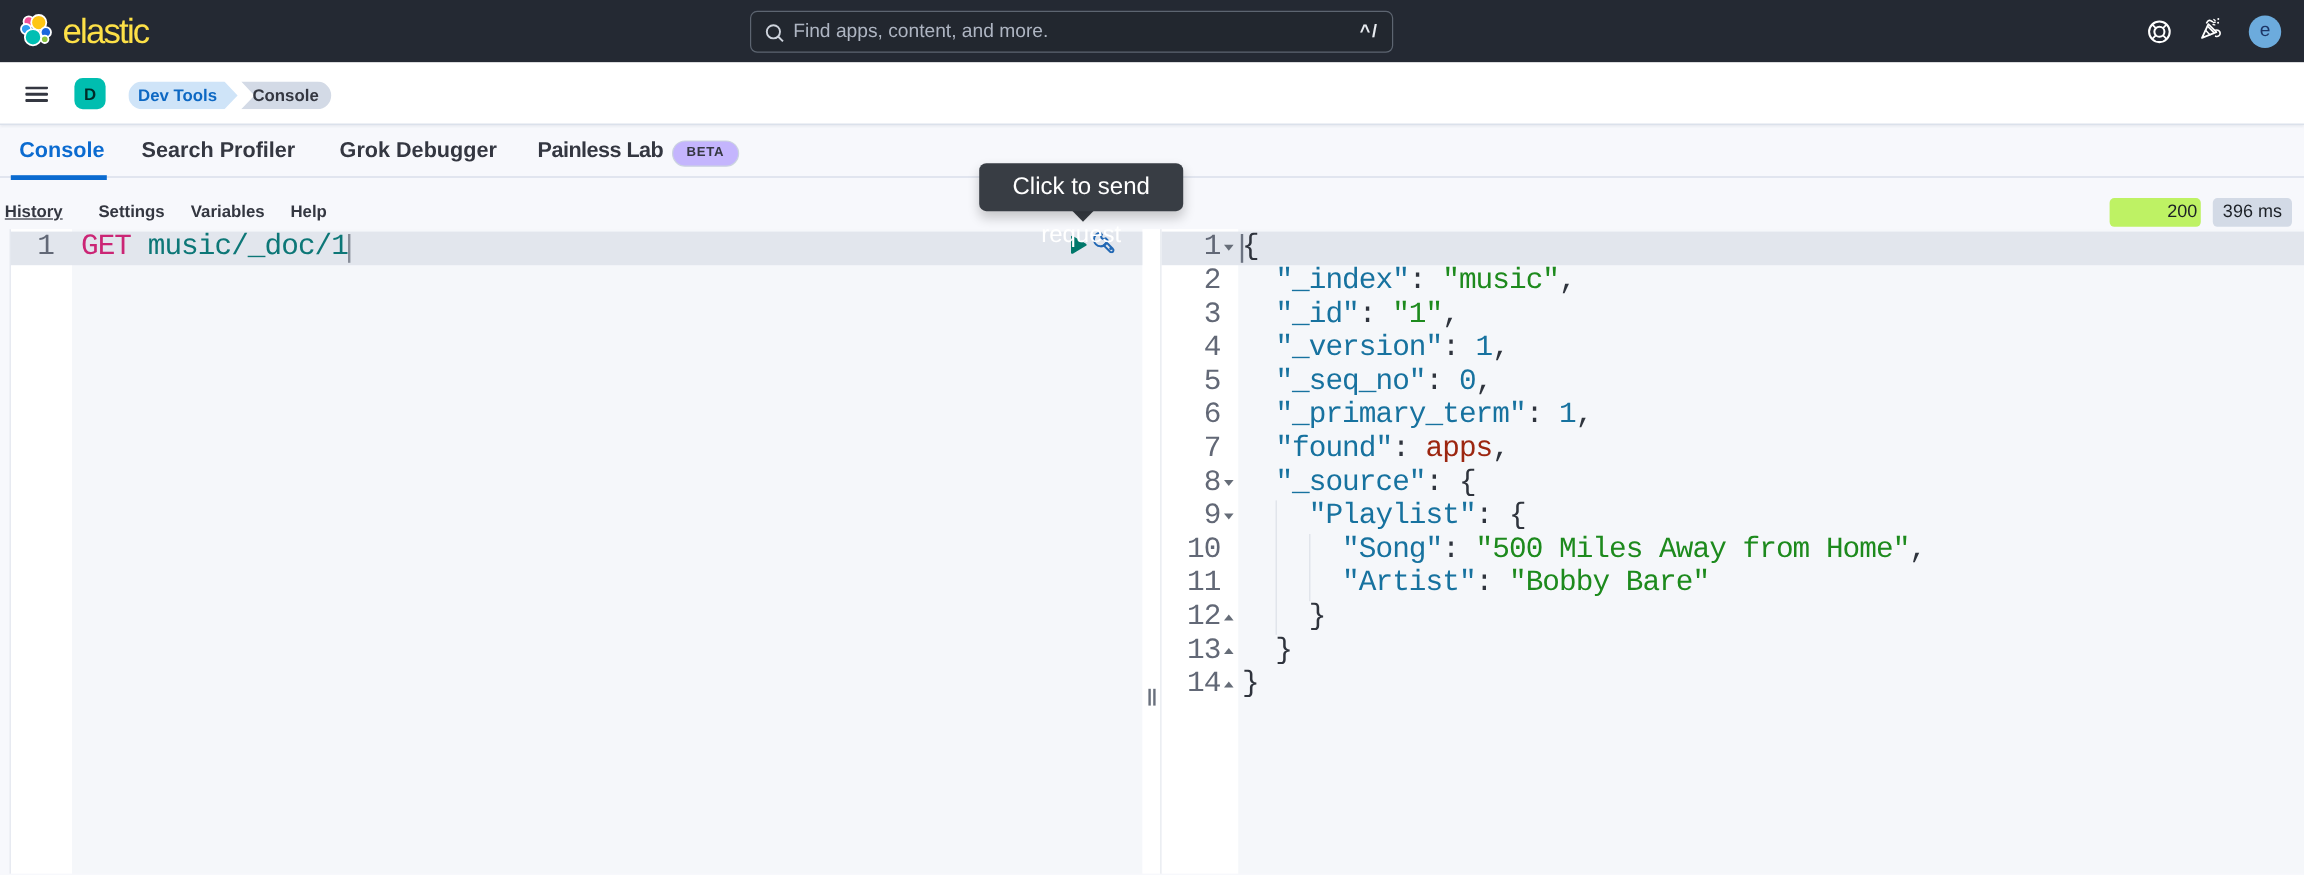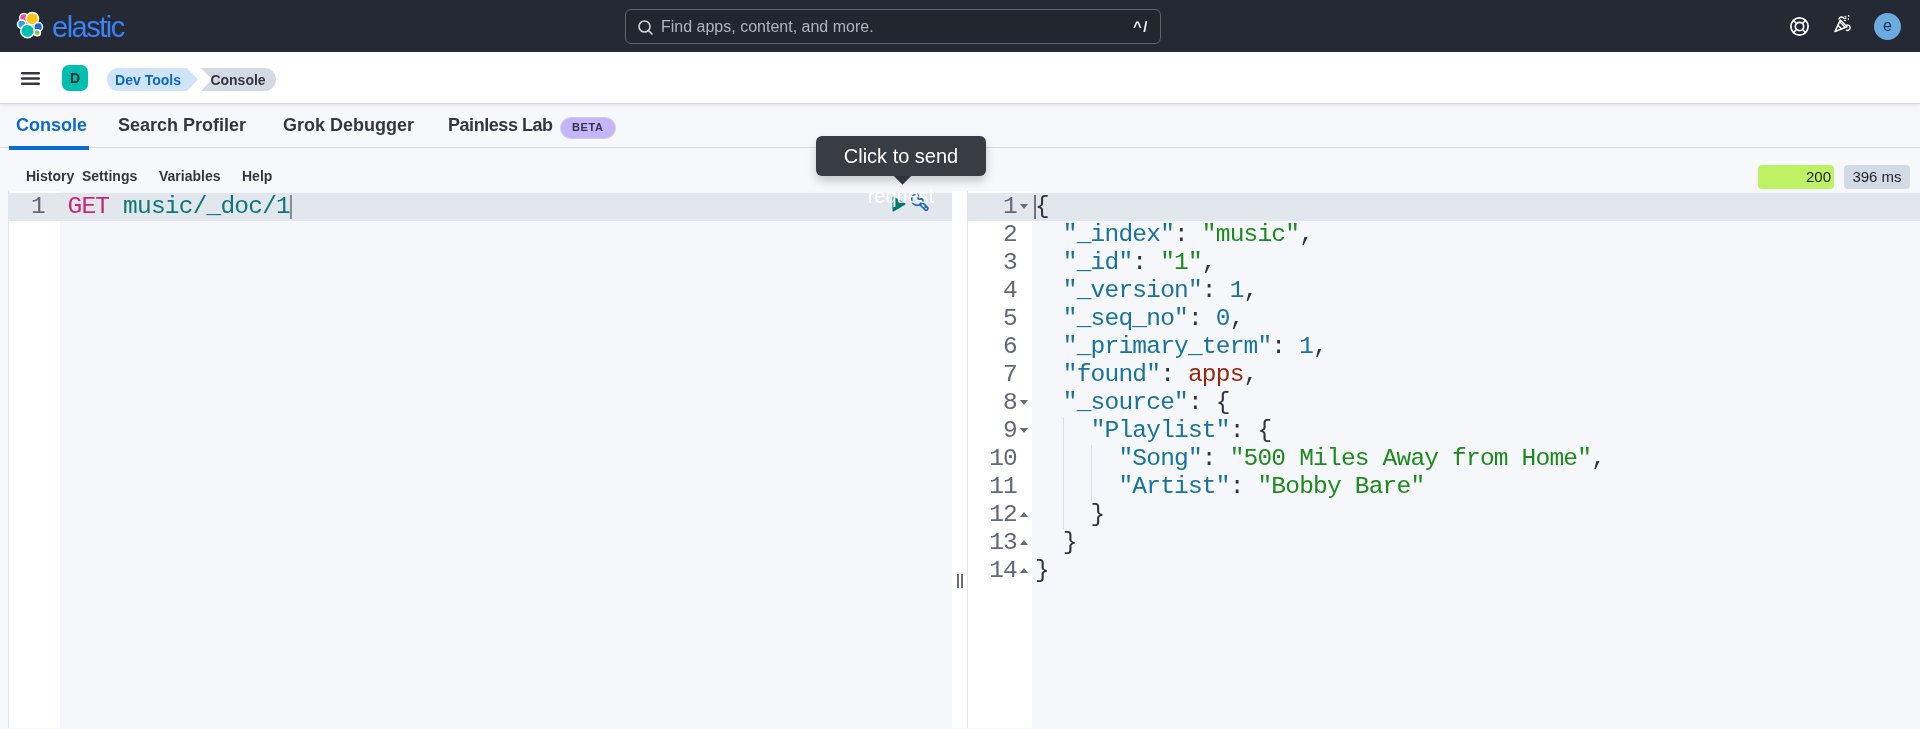--- a/index.html
+++ b/index.html
@@ -1,20 +1,20 @@
 <!DOCTYPE html>
 <html><head>
 <meta charset="utf-8">
 <style>
 * { margin:0; padding:0; box-sizing:border-box; }
 html,body { width:1920px; height:729px; overflow:hidden; background:#f7f8fc; font-family:"Liberation Sans", sans-serif; }
 .abs { position:absolute; }
 
 #topbar { position:absolute; left:0; top:0; width:1920px; height:52px; background:#242933; }
-#brand { position:absolute; left:52px; top:11px; color:#3b82f6; font-size:29px; font-weight:500; letter-spacing:-1.5px; }
+#brand { position:absolute; left:52px; top:11px; color:#fde047; font-size:29px; font-weight:500; letter-spacing:-1.5px; }
 #searchbox { position:absolute; left:625px; top:9px; width:536px; height:35px; border:1px solid #5d6571; border-radius:6px; background:#22272f; }
 #searchph { position:absolute; left:35px; top:8px; font-size:16px; color:#aeb5c2; }
 #searchkb { position:absolute; right:11px; top:8px; font-size:15px; color:#e8ebf0; font-weight:600; letter-spacing:1.5px;}
 
 #hdr2 { position:absolute; left:0; top:52px; width:1920px; height:52px; background:#ffffff; border-bottom:1px solid #d3dae6; box-shadow:0 2px 2px rgba(128,138,154,0.12); z-index:5; }
 #dAvatar { position:absolute; left:62px; top:13px; width:26px; height:26px; background:#00beb0; border-radius:7px; color:rgba(0,0,0,0.78); font-size:14px; font-weight:700; text-align:center; line-height:26px; }
 
 #tabs { position:absolute; left:0; top:104px; width:1920px; height:44px; border-bottom:1px solid #d3dae6; background:#f7f8fc; }
 .tab { position:absolute; top:0; height:44px; line-height:42px; font-size:18px; font-weight:700; color:#343741; }
 #tabConsole { left:16px; color:#0b6bd0; }
@@ -115,21 +115,21 @@
 <div id="tabs">
   <span class="tab" id="tabConsole">Console</span>
   <span class="tab" style="left:283px;">Grok Debugger</span>
   <span class="tab" style="left:118px;">Search Profiler</span>
   <span class="tab" style="left:448px;letter-spacing:-0.45px;">Painless Lab</span>
   <span class="betapill">BETA</span>
   <div id="tabUnderline"></div>
 </div>
 
 <div id="menurow">
-  <span class="mitem" style="left:26px;">History</span>
+  <span class="mitem" style="left:4px;text-decoration:underline;">History</span>
   <span class="mitem" style="left:82px;">Settings</span>
   <span class="mitem" style="left:159px;">Variables</span>
   <span class="mitem" style="left:242px;">Help</span>
   <div class="badge" style="left:1758px;width:76px;background:#bef264;padding-left:45px;">200 - OK</div>
   <div class="badge" style="left:1844px;width:66px;background:#d3dae6;">396 ms</div>
 </div>
 
 <div id="main">
   <div id="lgutter"></div>
   <div id="lcontent"></div>

